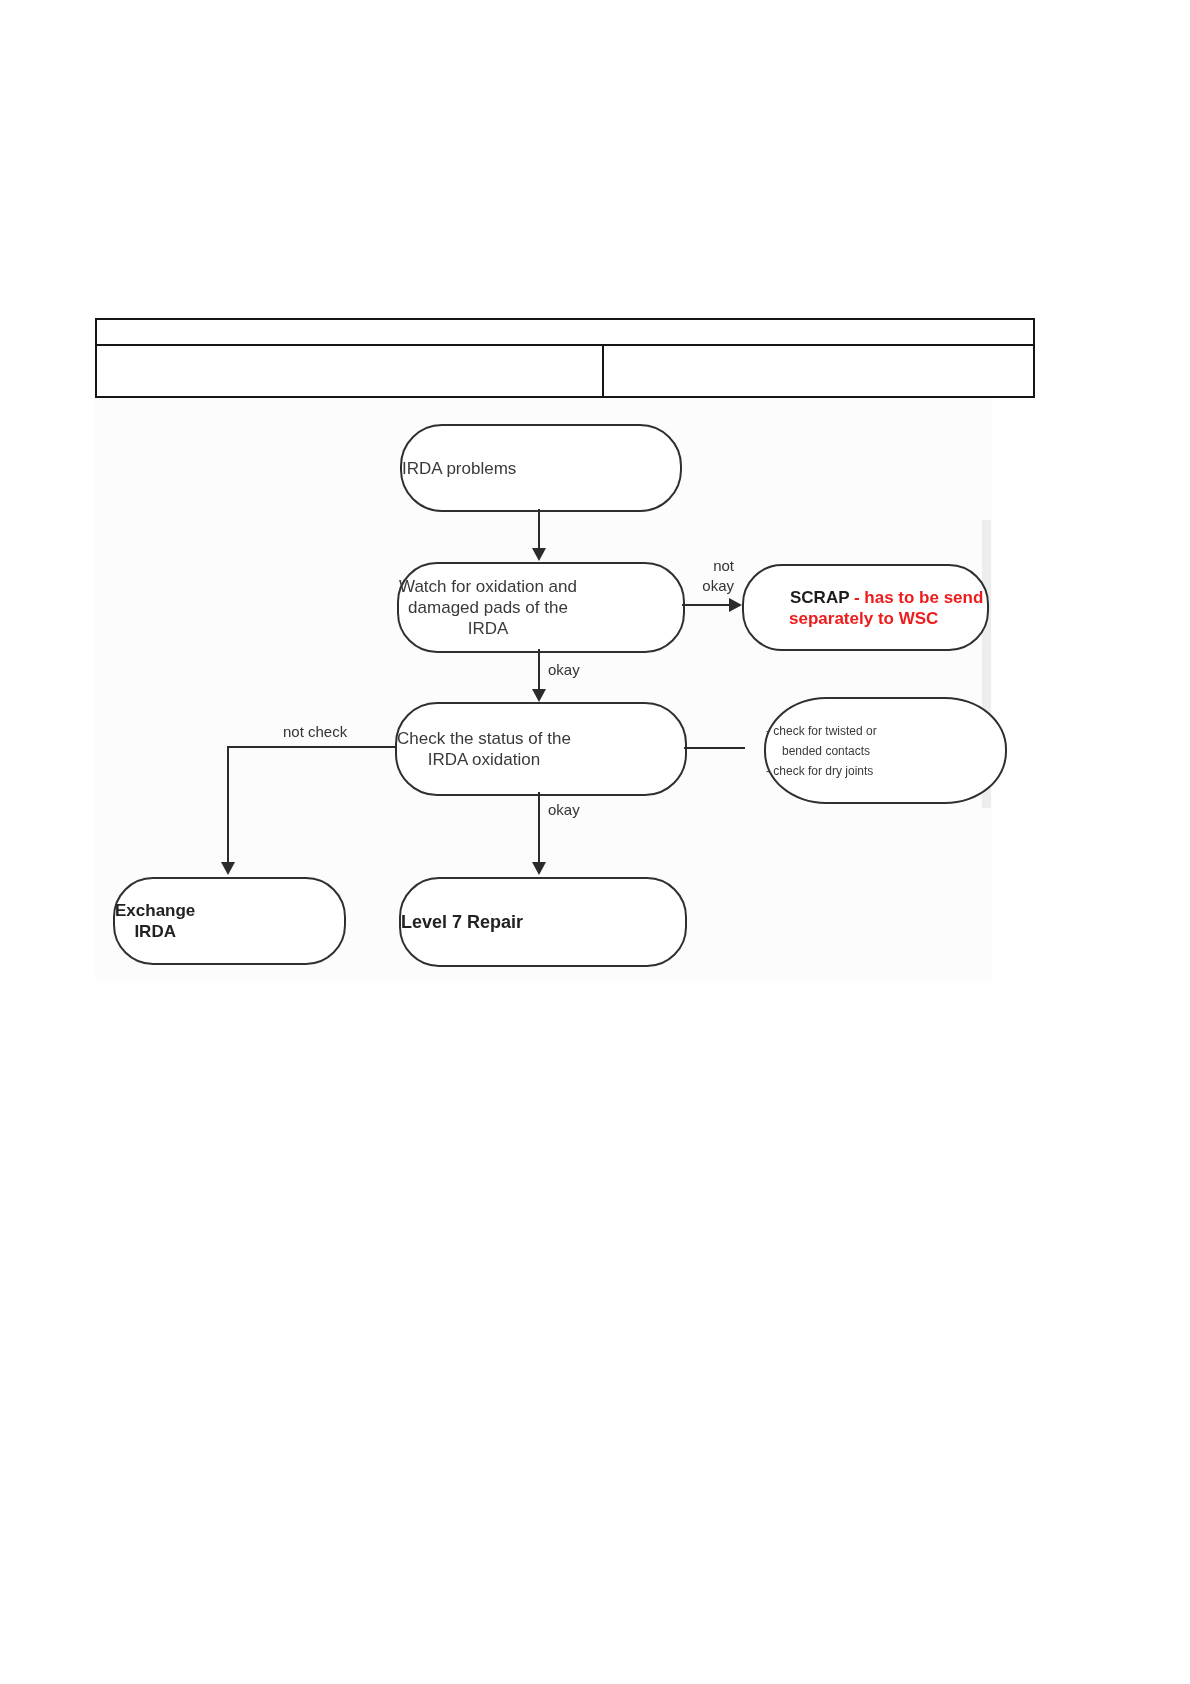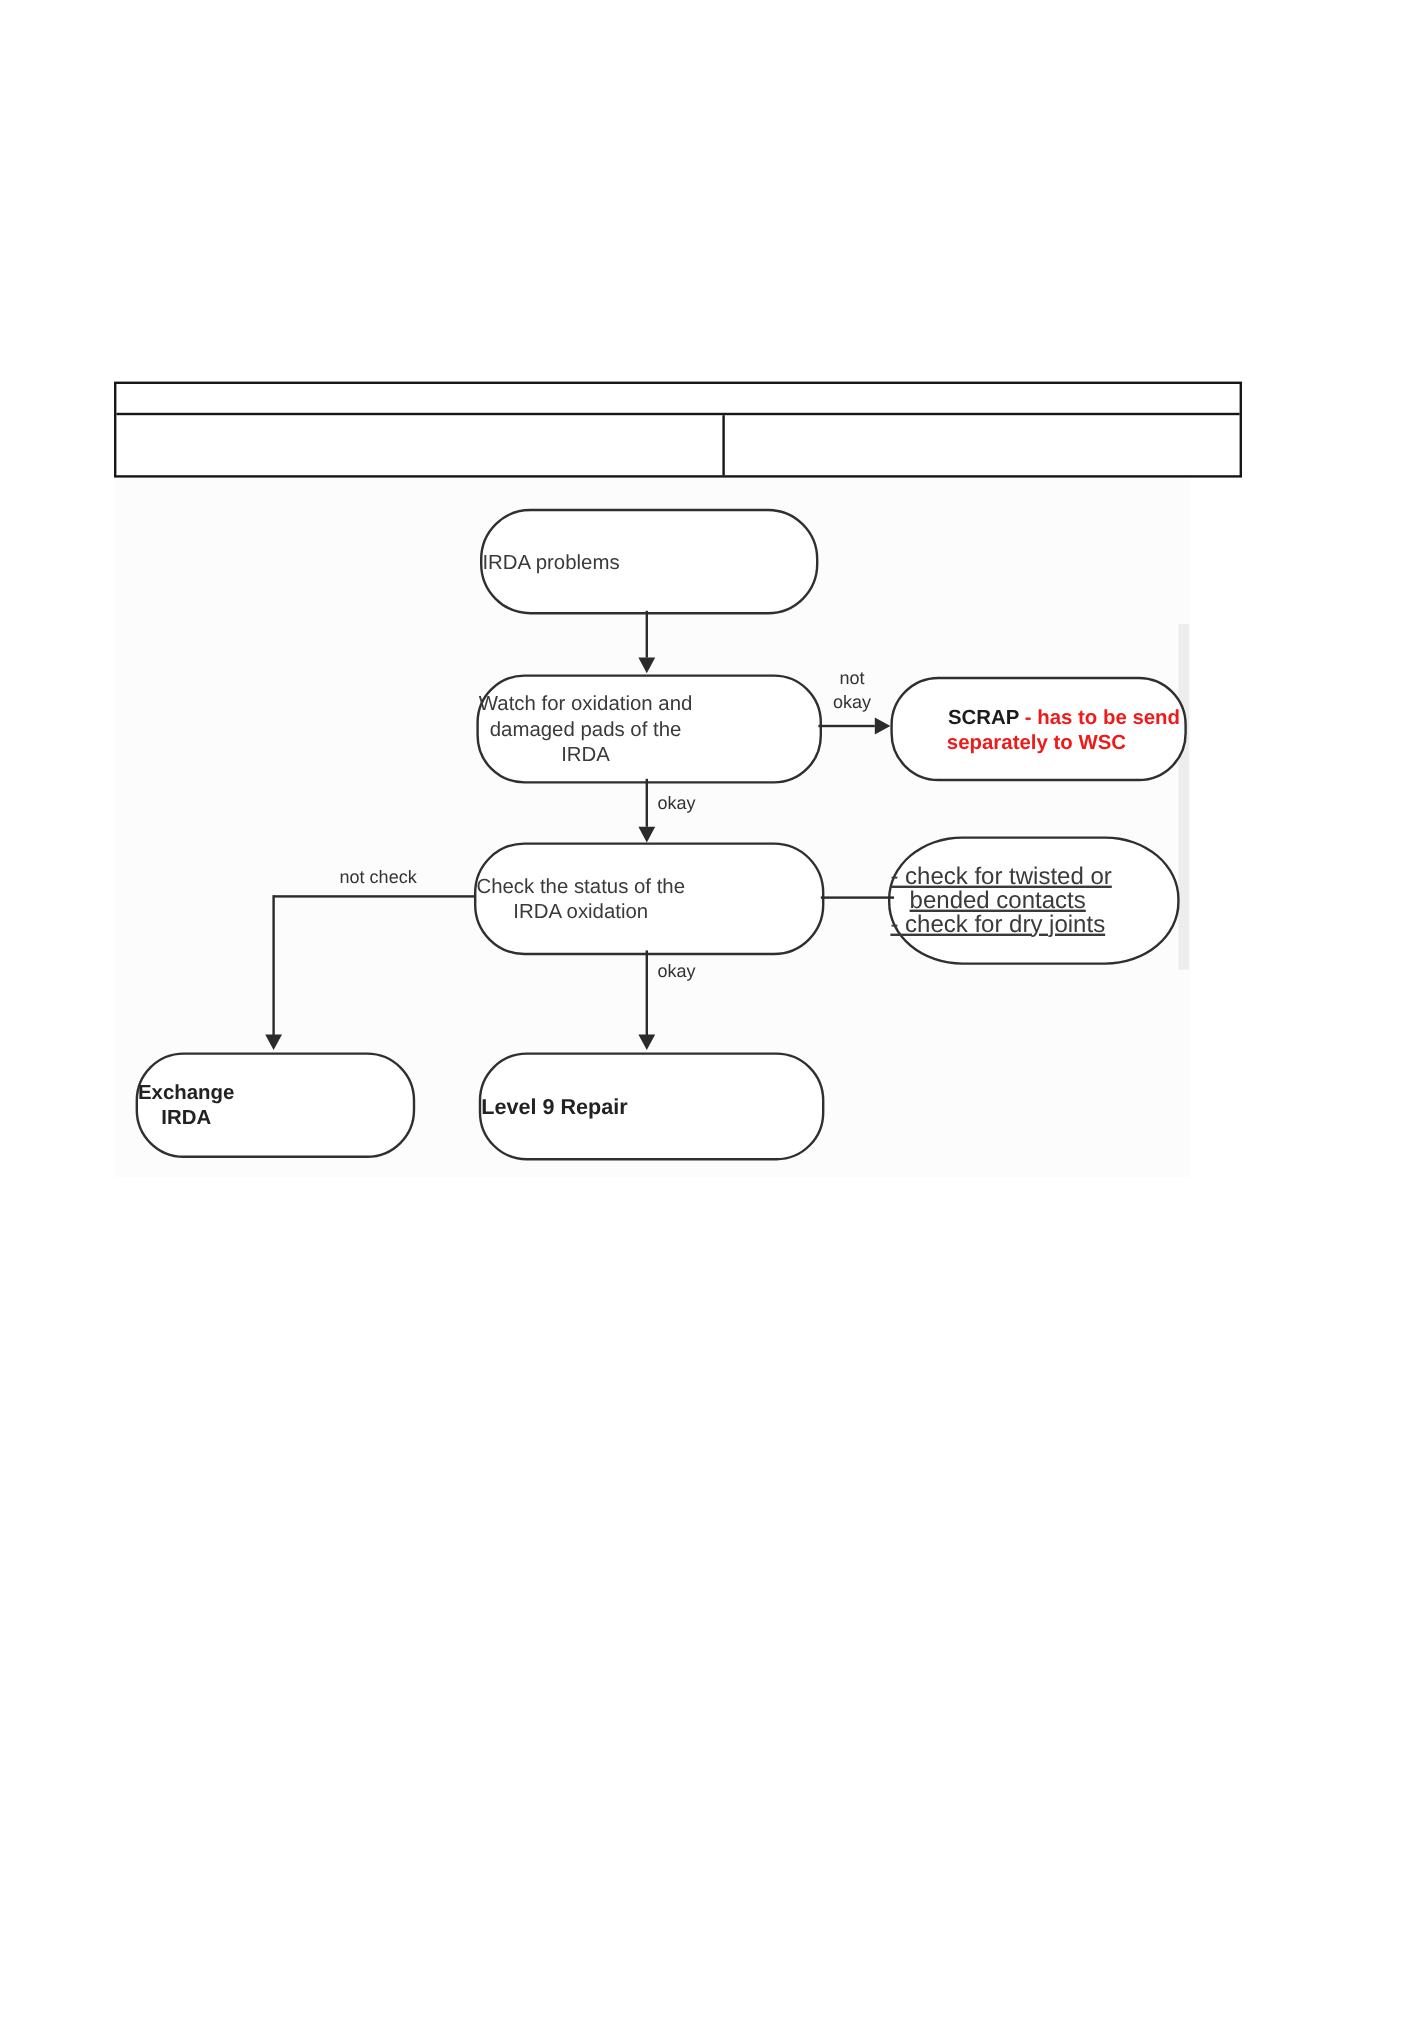--- a/index.html
+++ b/index.html
@@ -18,38 +18,38 @@
   .doc-table .cell-right {flex:1;}
 
   
   .node {position:absolute; border:2px solid #2f2f2f; background:#ffffff; display:flex;
          align-items:center; justify-content:flex-start; text-align:center;
          color:#3a3a3a; font-size:17px; line-height:21px;}
   #node-start    {left:400px; top:424px; width:278px; height:84px; border-radius:42px;}
   #node-watch    {left:397px; top:562px; width:284px; height:87px; border-radius:40px;}
   #node-scrap    {left:742px; top:564px; width:243px; height:83px; border-radius:40px; font-weight:bold;}
   #node-check    {left:395px; top:702px; width:288px; height:90px; border-radius:42px;}
-  #node-hints    {left:740px; top:697px; width:239px; height:103px; border-radius:62px / 52px; font-size:20px; line-height:20px;text-decoration:underline;}
+  #node-hints    {left:764px; top:697px; width:239px; height:103px; border-radius:62px / 52px; font-size:12px; line-height:20px;}
   #node-exchange {left:113px; top:877px; width:229px; height:84px; border-radius:40px; font-weight:bold; color:#222222;}
   #node-level2   {left:399px; top:877px; width:284px; height:86px; border-radius:40px; font-weight:bold; color:#222222; font-size:18px;}
 
   .scrap-red {color:#ee1b1b;}
   .scrap-black {color:#1c1c1c;margin-left:46px;}
   .scrap-line2 {color:#ee1b1b;}
   .hints-text {text-align:left;}
   .hints-text .indent {padding-left:16px;}
 
   
   .line {position:absolute; background:#2b2b2b;}
   .ah-down  {position:absolute; width:0; height:0; border-left:7px solid transparent;
              border-right:7px solid transparent; border-top:13px solid #2b2b2b;}
   .ah-right {position:absolute; width:0; height:0; border-top:7px solid transparent;
              border-bottom:7px solid transparent; border-left:13px solid #2b2b2b;}
   .edge-label {position:absolute; font-size:15px; color:#333333; line-height:20px;}
-  .edge-label.center {text-align:center;}
+  .edge-label.center {text-align:right;}
 </style>
 </head>
 <body>
 
 <div class="page">
 
   <div class="diagram-panel"></div>
   <div class="edge-artifact" style="left:982px; top:520px; width:9px; height:288px;"></div>
 
   <div class="doc-table">
@@ -98,21 +98,21 @@
   </div>
 
   <div class="node" id="node-exchange">
     <div>
       <div>Exchange</div>
       <div>IRDA</div>
     </div>
   </div>
 
   <div class="node" id="node-level2">
-    <div>Level 9 Repair</div>
+    <div>Level 7 Repair</div>
   </div>
 
   <div class="line" style="left:538px; top:509px; width:2px; height:39px;"></div>
   <div class="ah-down" style="left:532px; top:548px;"></div>
 
   <div class="line" style="left:538px; top:649px; width:2px; height:40px;"></div>
   <div class="ah-down" style="left:532px; top:689px;"></div>
   <div class="edge-label" style="left:548px; top:660px;">okay</div>
 
   <div class="line" style="left:682px; top:604px; width:47px; height:2px;"></div>

